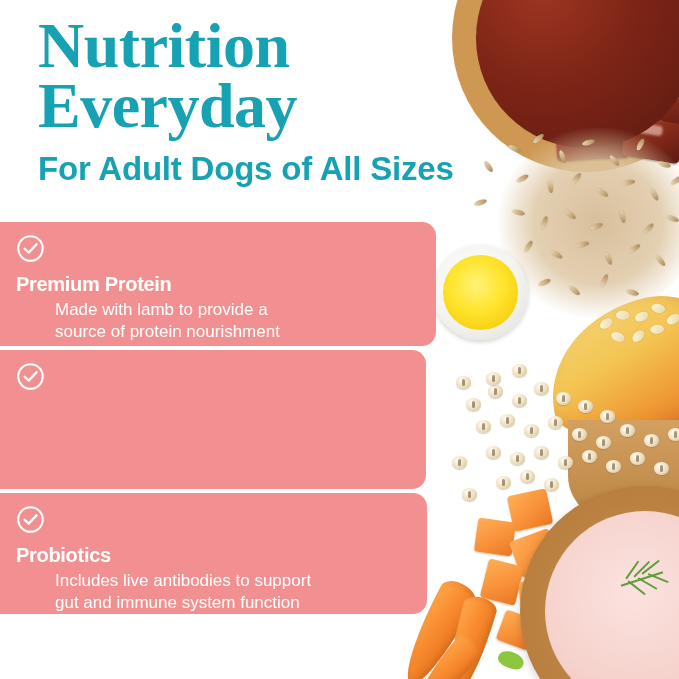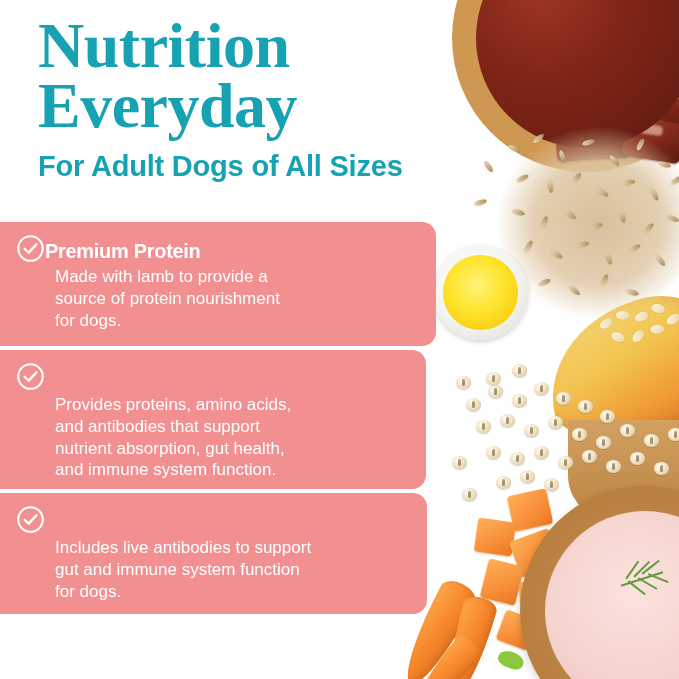--- a/index.html
+++ b/index.html
@@ -215,38 +215,40 @@
     font-size: 64px;
     line-height: 0.94;
     letter-spacing: -0.5px;
     color: #17A2B3;
     white-space: nowrap;
   }
   .subtitle {
     margin-top: 14px;
     font-family: "Liberation Sans", sans-serif;
     font-weight: bold;
-    font-size: 29px;
+    font-size: 33px;
     letter-spacing: -0.2px;
     color: #17A2B3;
     white-space: nowrap;
   }
 
   
   .card {
     position: absolute;
     left: -16px;
     background: #F29091;
     border-radius: 14px;
     box-sizing: border-box;
     padding: 12px 16px 12px 32px;
   }
   .card-head {
     display: flex;
-    align-items: flex-end;
+    align-items: flex-start;
+    gap: 10px;
+    flex-direction: column;
   }
   .check-icon {
     flex: 0 0 auto;
     width: 29px;
     height: 29px;
     display: block;
   }
   .card-title {
     font-family: "Liberation Sans", sans-serif;
     font-weight: bold;
@@ -428,31 +430,28 @@
 for dogs.</div>
   </div>
 
   <div class="card" style="top:350px; width:442px; height:139px;">
     <div class="card-head">
       <svg class="check-icon" viewBox="0 0 32 32">
         <circle cx="16" cy="16" r="13.5" fill="none" stroke="#ffffff" stroke-width="2.3"></circle>
         <path d="M9.5 16.3 L14 20.6 L22.6 11.4" fill="none" stroke="#ffffff" stroke-width="2.6" stroke-linecap="round" stroke-linejoin="round"></path>
       </svg>
     </div>
-    <div class="card-body">Provides proteins, amino acids,
-and antibodies that support
-nutrient absorption, gut health,
-and immune system function.</div>
   </div>
 
   <div class="card" style="top:493px; width:443px; height:121px;">
     <div class="card-head">
       <svg class="check-icon" viewBox="0 0 32 32">
         <circle cx="16" cy="16" r="13.5" fill="none" stroke="#ffffff" stroke-width="2.3"></circle>
         <path d="M9.5 16.3 L14 20.6 L22.6 11.4" fill="none" stroke="#ffffff" stroke-width="2.6" stroke-linecap="round" stroke-linejoin="round"></path>
       </svg>
+      <div class="card-title">Probiotics</div>
     </div>
     <div class="card-body">Includes live antibodies to support
 gut and immune system function
 for dogs.</div>
   </div>
 
 </div>
 
 </body></html>

